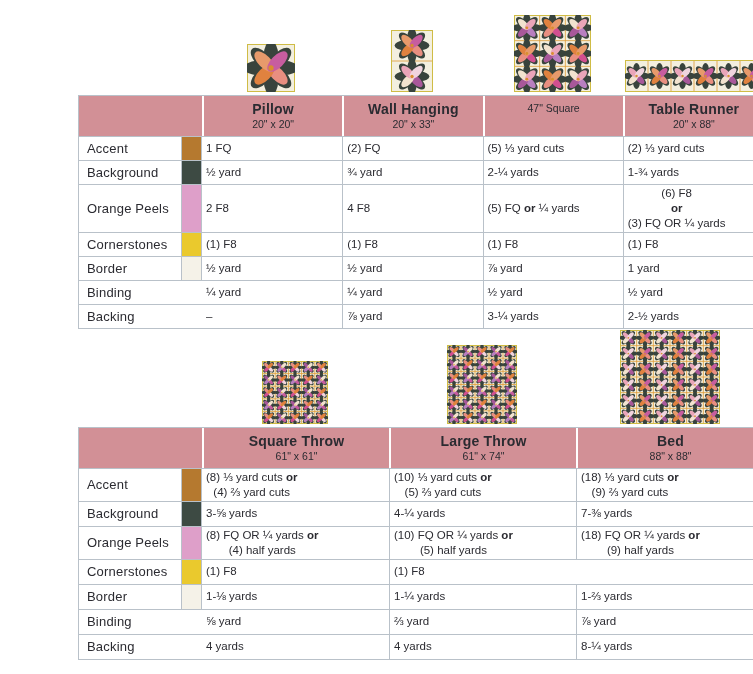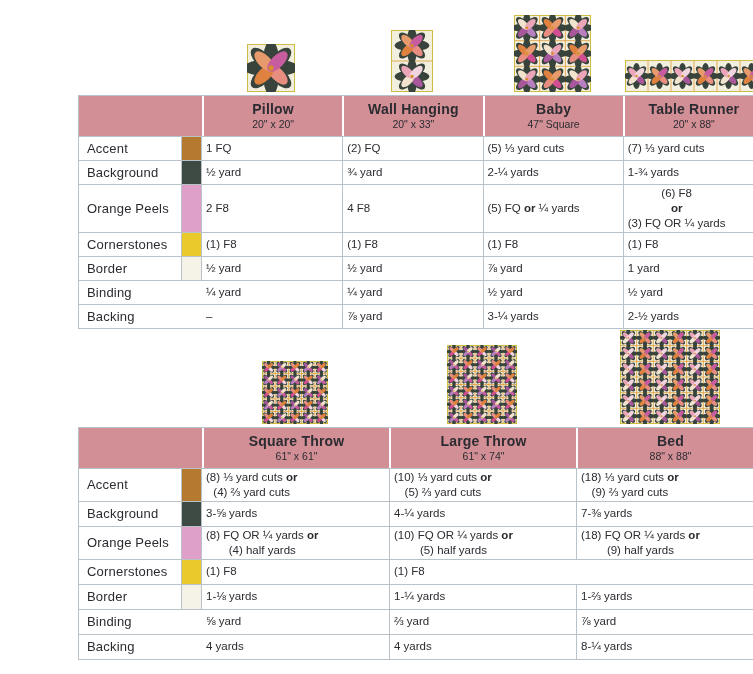--- a/index.html
+++ b/index.html
@@ -319,42 +319,41 @@
           <div class="hspacer"></div>
           <div class="hcell">
             <div class="hname">Pillow</div>
             <div class="hsize">20" x 20"</div>
           </div>
           <div class="hcell">
             <div class="hname">Wall Hanging</div>
             <div class="hsize">20" x 33"</div>
           </div>
           <div class="hcell">
-            <div class="hname">Baby</div>
             <div class="hsize">47" Square</div>
           </div>
           <div class="hcell">
             <div class="hname">Table Runner</div>
             <div class="hsize">20" x 88"</div>
           </div>
         </div>
         <div class="row body cols-4">
           <div class="label-cell">Accent</div>
           <div class="swatch-cell" style="background: rgb(181, 121, 47);"></div>
           <div class="cell">
             <span>1 FQ</span>
           </div>
           <div class="cell">
             <span>(2) FQ</span>
           </div>
           <div class="cell">
             <span>(5) ⅓ yard cuts</span>
           </div>
           <div class="cell">
-            <span>(7) ⅓ yard cuts</span>
+            <span>(2) ⅓ yard cuts</span>
           </div>
         </div>
         <div class="row body cols-4">
           <div class="label-cell">Background</div>
           <div class="swatch-cell" style="background: rgb(61, 74, 67);"></div>
           <div class="cell">
             <span>½ yard</span>
           </div>
           <div class="cell">
             <span>¾ yard</span>

